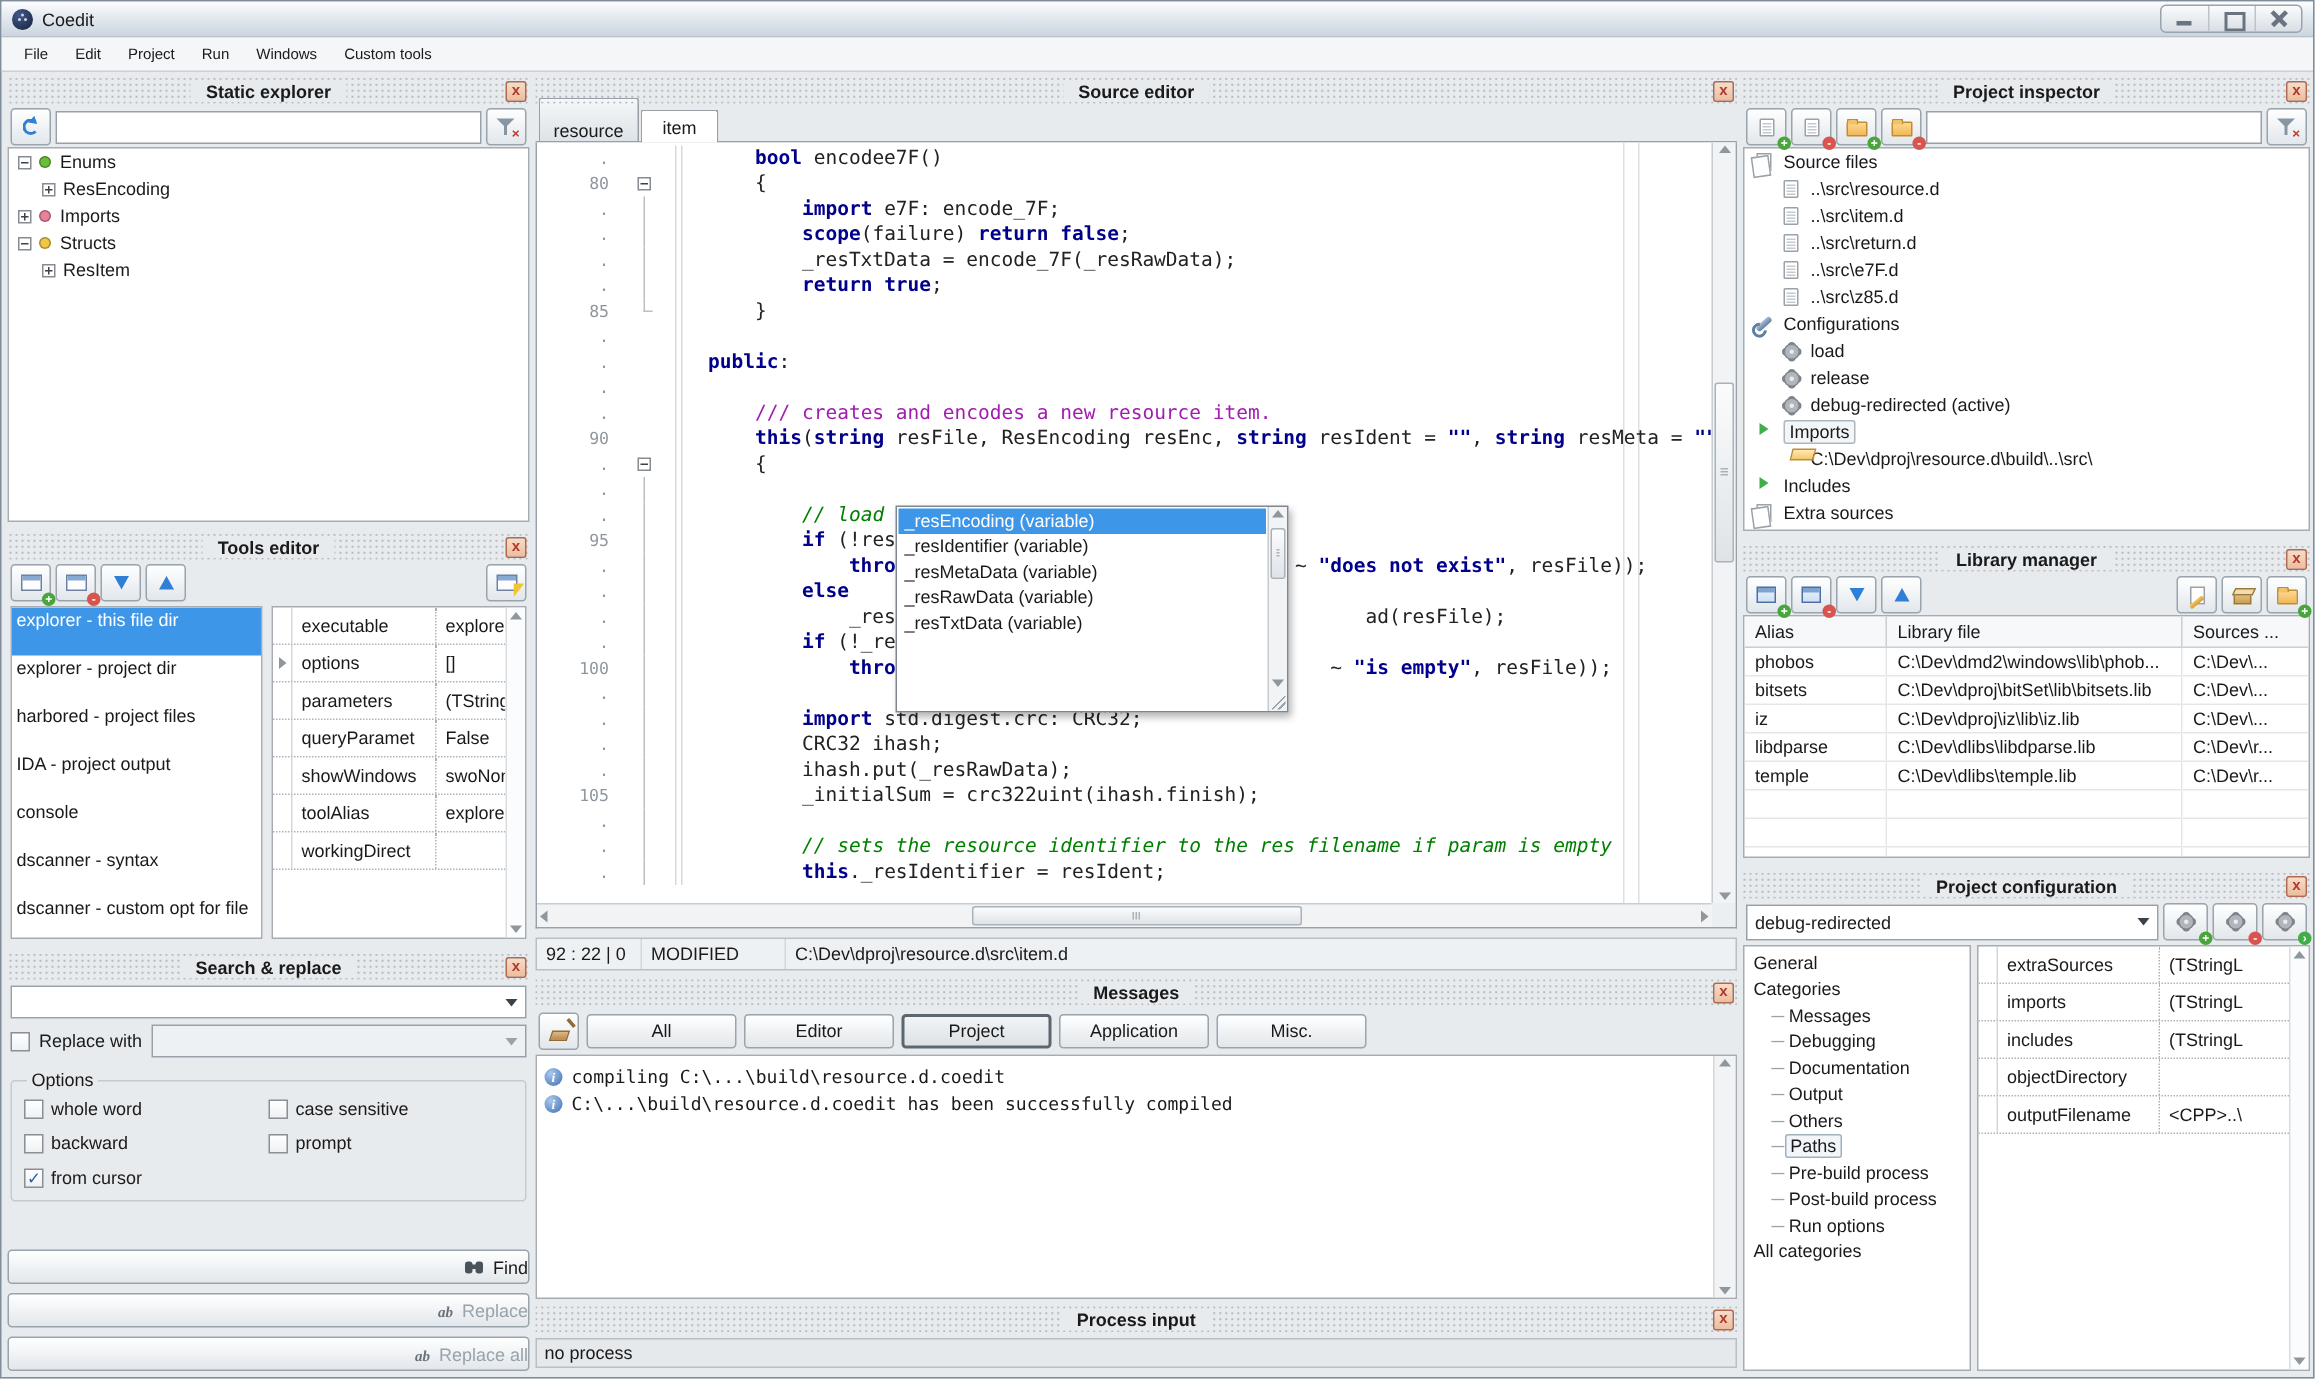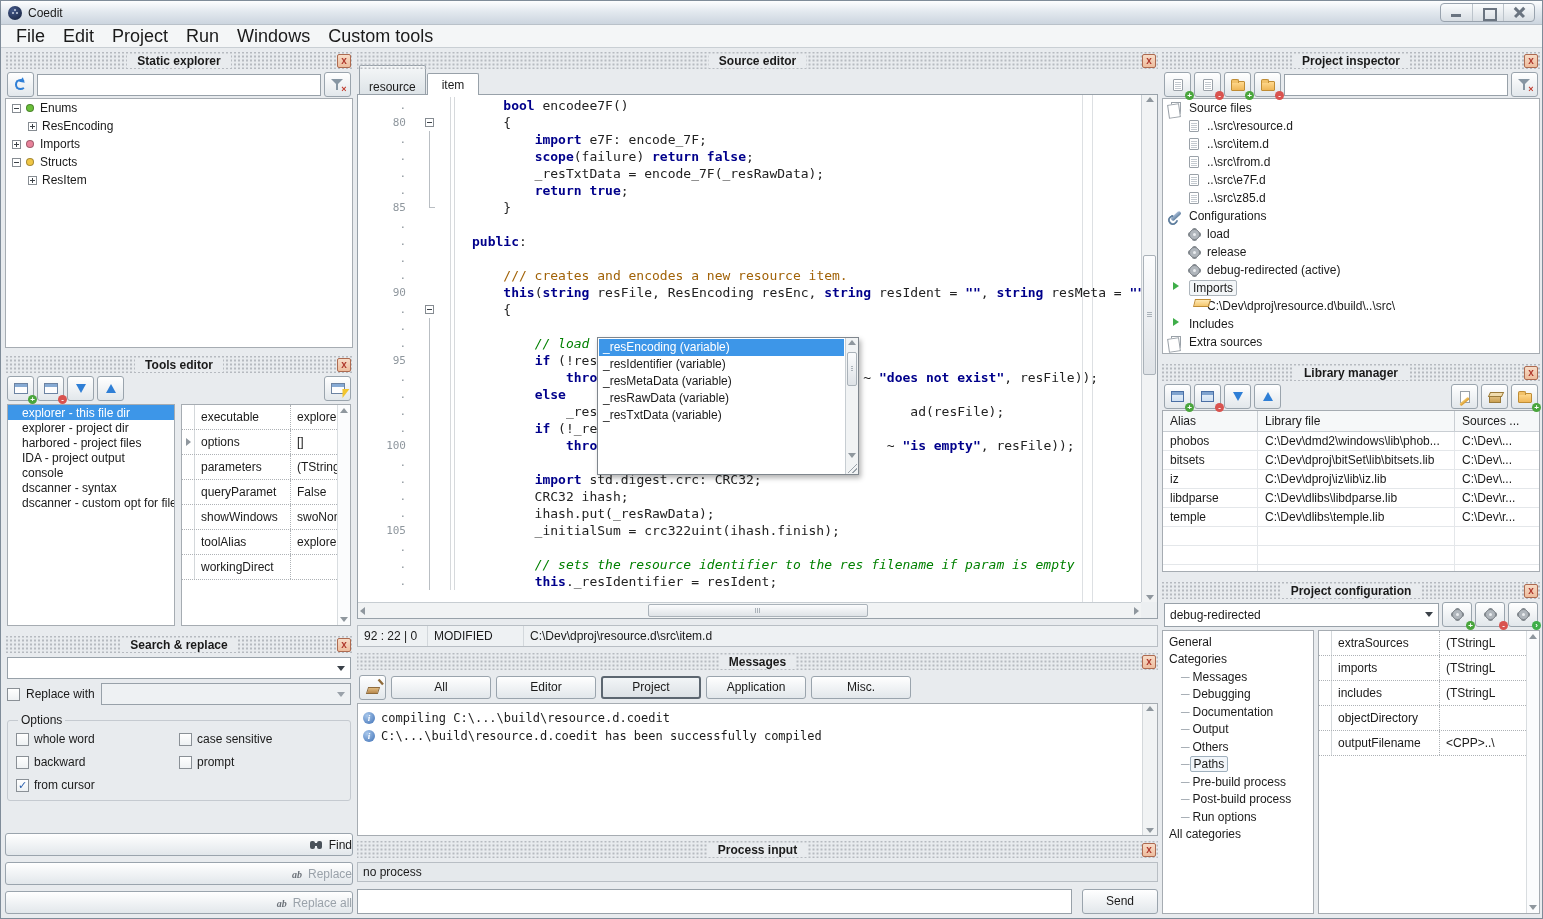--- a/index.html
+++ b/index.html
@@ -10,21 +10,21 @@
   .ic-paw{width:14px;height:14px;border-radius:50%;background:radial-gradient(circle at 35% 30%,#44598a,#141f3a);margin-right:6px;position:relative;flex:none}
   .ic-paw::before{content:"";position:absolute;left:4px;top:6px;width:2px;height:2px;border-radius:50%;background:#cdd5e4;box-shadow:4px 0 0 #cdd5e4,2px -3px 0 #cdd5e4}
   .win-controls{margin-left:auto;display:flex;border:1px solid #99a3ae;border-radius:4px;overflow:hidden;background:linear-gradient(#fafcfd,#d8dee4)}
   .win-btn{width:31px;height:17px;position:relative;border-left:1px solid #bcc4cb}
   .win-btn:first-child{border-left:none}
   .g-min::before{content:"";position:absolute;left:10px;bottom:4px;width:10px;height:3px;background:#6a7480}
   .g-max::before{content:"";position:absolute;left:10px;top:4px;width:10px;height:9px;border:2px solid #6a7480}
   .g-close::before,.g-close::after{content:"";position:absolute;left:9px;top:7px;width:13px;height:2.5px;background:#6a7480;transform:rotate(45deg)}
   .g-close::after{transform:rotate(-45deg)}
   .menubar{height:23px;background:#f4f6f7;border-bottom:1px solid #c9cfd4;display:flex;align-items:center;padding-left:6px}
-  .menu-item{padding:3px 9px;font-size:18px}
+  .menu-item{padding:3px 9px;font-size:10px}
   
   .col{position:absolute;top:47px;bottom:4px;display:flex;flex-direction:column}
   #col-left{left:4px;width:348px}
   #col-center{left:356px;width:801px}
   #col-right{left:1161px;width:378px}
   
   .panel-header{flex:none;height:17px;margin:4px 0 2px;display:flex;align-items:center;justify-content:center;position:relative;background-image:radial-gradient(circle,#b6bac0 0.9px,rgba(0,0,0,0) 1.05px);background-size:4px 4px;background-position:center}
   .panel-header .ttl{background:#e8ebee;padding:0 10px;font-weight:bold}
   .panel-close{position:absolute;right:2px;top:1.5px;width:14px;height:14px;border:1px solid #ad6a50;border-radius:2px;background:linear-gradient(#f7dcc8,#edbd9e);cursor:default}
   .panel-close::before{content:"x";position:absolute;left:0;right:0;top:-1px;text-align:center;color:#b03a2e;font:bold 10px/14px "Liberation Sans",sans-serif}
@@ -88,21 +88,21 @@
   
   .treebox{background:#fff;border:1px solid #a6acb2;overflow:hidden}
   .tree-row{height:18px;display:flex;align-items:center;white-space:nowrap}
   .xp{width:9px;height:9px;border:1px solid #868c92;background:#fff;position:relative;margin-right:5px;flex:none}
   .xp::before{content:"";position:absolute;left:1px;right:1px;top:3px;height:1px;background:#3c4248}
   .xp.plus::after{content:"";position:absolute;top:1px;bottom:1px;left:3px;width:1px;background:#3c4248}
   .blt{width:8px;height:8px;border-radius:50%;border:1px solid rgba(0,0,0,.3);margin-right:6px;flex:none}
   .icell{width:18px;display:flex;justify-content:center;flex:none}
   .lbl-box{border:1px solid #aeb6bd;background:#f3f6f8;border-radius:2px;padding:0 3px}
   .list{background:#fff;border:1px solid #a6acb2;overflow:hidden}
-  .list-row{height:15px;line-height:17px;padding-left:14px;white-space:nowrap}
+  .list-row{height:32px;line-height:17px;padding-left:3px;white-space:nowrap}
   .list-row.sel{background:#3d96e8;color:#fff}
   
   .pg{background:#fff;border:1px solid #a6acb2;position:relative;padding-right:13px;overflow:hidden}
   .pg-scroll{position:absolute;right:0;top:0;bottom:0;width:13px;border-left:1px solid #d9dde0;display:flex;flex-direction:column;align-items:center;justify-content:space-between;padding:3px 0;background:#fbfcfd}
   .pg-row{display:flex;height:25px;border-bottom:1px dotted #aeb2b6}
   .pg-gut{width:13px;border-right:1px solid #d4d8db;display:flex;align-items:center;justify-content:center;flex:none}
   .pg-name{padding-left:6px;border-right:1px dotted #aeb2b6;overflow:hidden;white-space:nowrap;display:flex;align-items:center;flex:none}
   .pg-val{flex:1;padding-left:6px;overflow:hidden;white-space:nowrap;display:flex;align-items:center}
   
   .sr-row{display:flex;align-items:center;gap:6px;margin:4px 2px 0}
@@ -131,21 +131,21 @@
   .fold::after{content:"";position:absolute;right:3px;top:0;bottom:0;width:1px;background:#d6d9dc}
   .fbox{position:absolute;left:7px;top:4px;width:9px;height:9px;border:1px solid #868c92;background:#fff}
   .fbox::before{content:"";position:absolute;left:1px;right:1px;top:3px;height:1px;background:#3c4248}
   .fline{position:absolute;left:11px;top:0;bottom:0;width:1px;background:#b9bec3}
   .fline.half{bottom:8px}
   .fcorner{position:absolute;left:11px;top:8px;width:6px;height:1px;background:#b9bec3}
   .codetext{padding-left:14px;white-space:pre;font:13px/17px "DejaVu Sans Mono",monospace;color:#222}
   .codetext .k{color:#00008b;font-weight:bold}
   .codetext .s{color:#00008b;font-weight:bold}
   .codetext .c{color:#008000;font-style:italic}
-  .codetext .d{color:#a16207}
+  .codetext .d{color:#a21caf}
   .codetext .b{outline:1px solid #93a5b5}
   .caret{display:inline-block;width:2px;height:13px;background:#000;vertical-align:-2px}
   .vscroll{position:absolute;right:0;top:0;bottom:16px;width:16px;background:#f1f3f4;border-left:1px solid #c7cdd2}
   .hscroll{position:absolute;left:0;right:16px;bottom:0;height:16px;background:#f1f3f4;border-top:1px solid #c7cdd2}
   .sb-corner{position:absolute;right:0;bottom:0;width:16px;height:16px;background:#eceff1}
   .sb-btn{position:absolute;display:flex;align-items:center;justify-content:center}
   .thumb{position:absolute;background:linear-gradient(#fbfcfd,#dfe3e7);border:1px solid #aab2b9;border-radius:2px}
   .thumb .grip{position:absolute;left:3px;right:3px;top:50%;margin-top:-3px;height:1px;background:#aab2b9;box-shadow:0 2px 0 #aab2b9,0 4px 0 #aab2b9}
   .thumb.h .grip{left:50%;top:3px;bottom:3px;height:auto;width:1px;margin:0 0 0 -3px;box-shadow:2px 0 0 #aab2b9,4px 0 0 #aab2b9}
   
@@ -706,24 +706,20 @@
           <span class="tri tri-dn-s"></span>
         </div>
     </div>
   </div>
 
   <div class="panel-header" style="margin-top:3px">
     <span class="ttl">Process input</span>
     <span class="panel-close"></span>
   </div>
   <div class="noproc">no process</div>
-  <div class="proc-row">
-    <input class="pin" value="" style="">
-    <div class="send">Send</div>
-  </div>
 </div>
 
 <div class="col" id="col-right">
   <div class="panel-header">
     <span class="ttl">Project inspector</span>
     <span class="panel-close"></span>
   </div>
   <div class="toolbar">
     <div class="tbtn">
         <span class="i i-file"></span>
@@ -764,21 +760,21 @@
       <div class="tree-row" style="padding-left: 22px;">
         <span class="icell">
           <span class="i i-file"></span>
         </span>
         <span style="margin-left: 4px;">..\src\item.d</span>
       </div>
       <div class="tree-row" style="padding-left: 22px;">
         <span class="icell">
           <span class="i i-file"></span>
         </span>
-        <span style="margin-left: 4px;">..\src\from.d</span>
+        <span style="margin-left: 4px;">..\src\return.d</span>
       </div>
       <div class="tree-row" style="padding-left: 22px;">
         <span class="icell">
           <span class="i i-file"></span>
         </span>
         <span style="margin-left: 4px;">..\src\e7F.d</span>
       </div>
       <div class="tree-row" style="padding-left: 22px;">
         <span class="icell">
           <span class="i i-file"></span>

